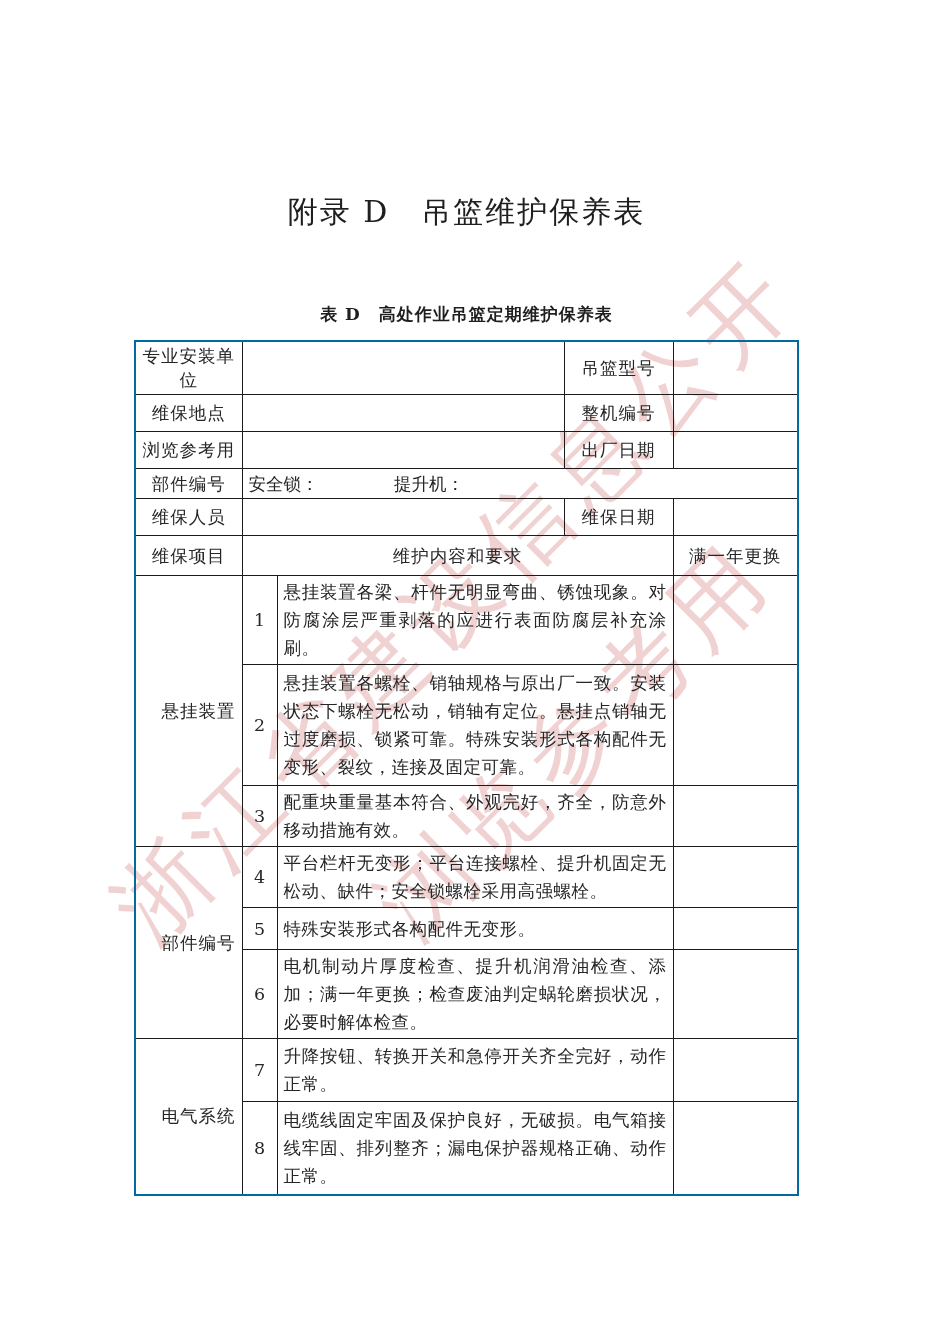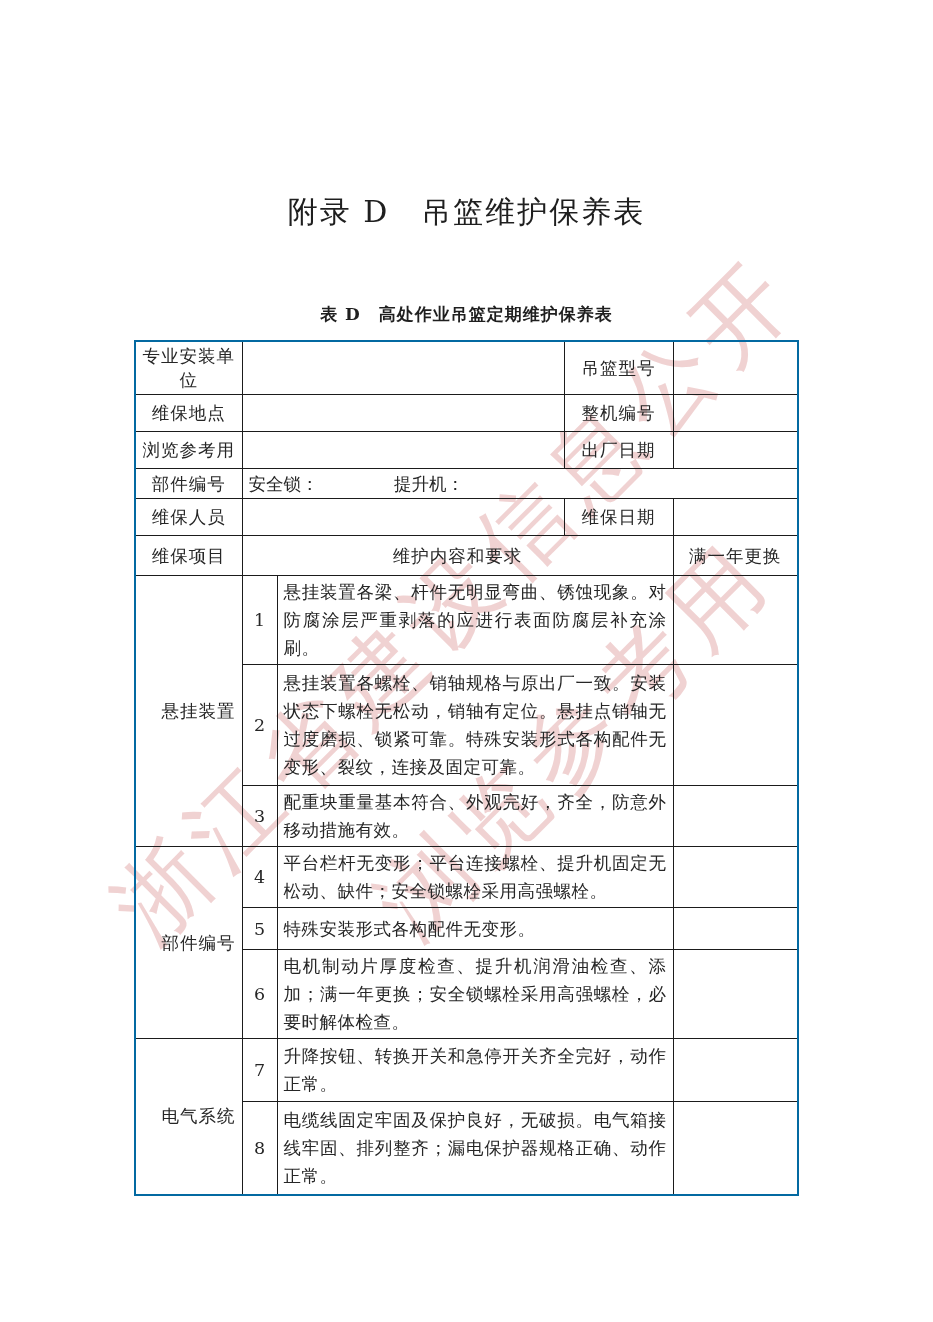--- a/index.html
+++ b/index.html
@@ -181,21 +181,21 @@
       <td class="itext" colspan="2">平台栏杆无变形；平台连接螺栓、提升机固定无松动、缺件；安全锁螺栓采用高强螺栓。</td>
       <td class="value"></td>
     </tr>
     <tr class="h42">
       <td class="num">5</td>
       <td class="itext" colspan="2">特殊安装形式各构配件无变形。</td>
       <td class="value"></td>
     </tr>
     <tr class="h88">
       <td class="num">6</td>
-      <td class="itext" colspan="2">电机制动片厚度检查、提升机润滑油检查、添加；满一年更换；安全锁螺栓采用高强螺栓，必要时解体检查。</td>
+      <td class="itext" colspan="2">电机制动片厚度检查、提升机润滑油检查、添加；满一年更换；检查废油判定蜗轮磨损状况，必要时解体检查。</td>
       <td class="value"></td>
     </tr>
 
     <tr class="h63">
       <td class="group" rowspan="2">电气系统</td>
       <td class="num">7</td>
       <td class="itext" colspan="2">升降按钮、转换开关和急停开关齐全完好，动作正常。</td>
       <td class="value"></td>
     </tr>
     <tr class="h93">

